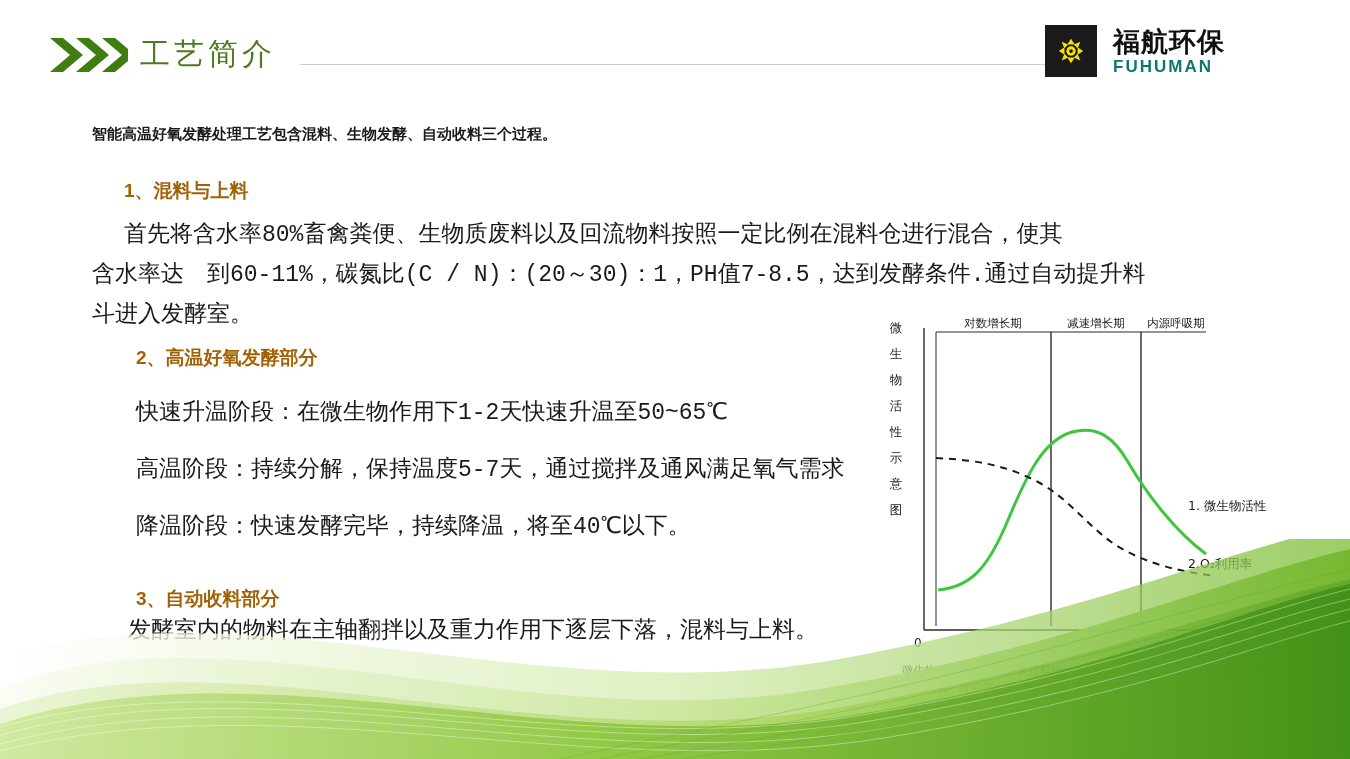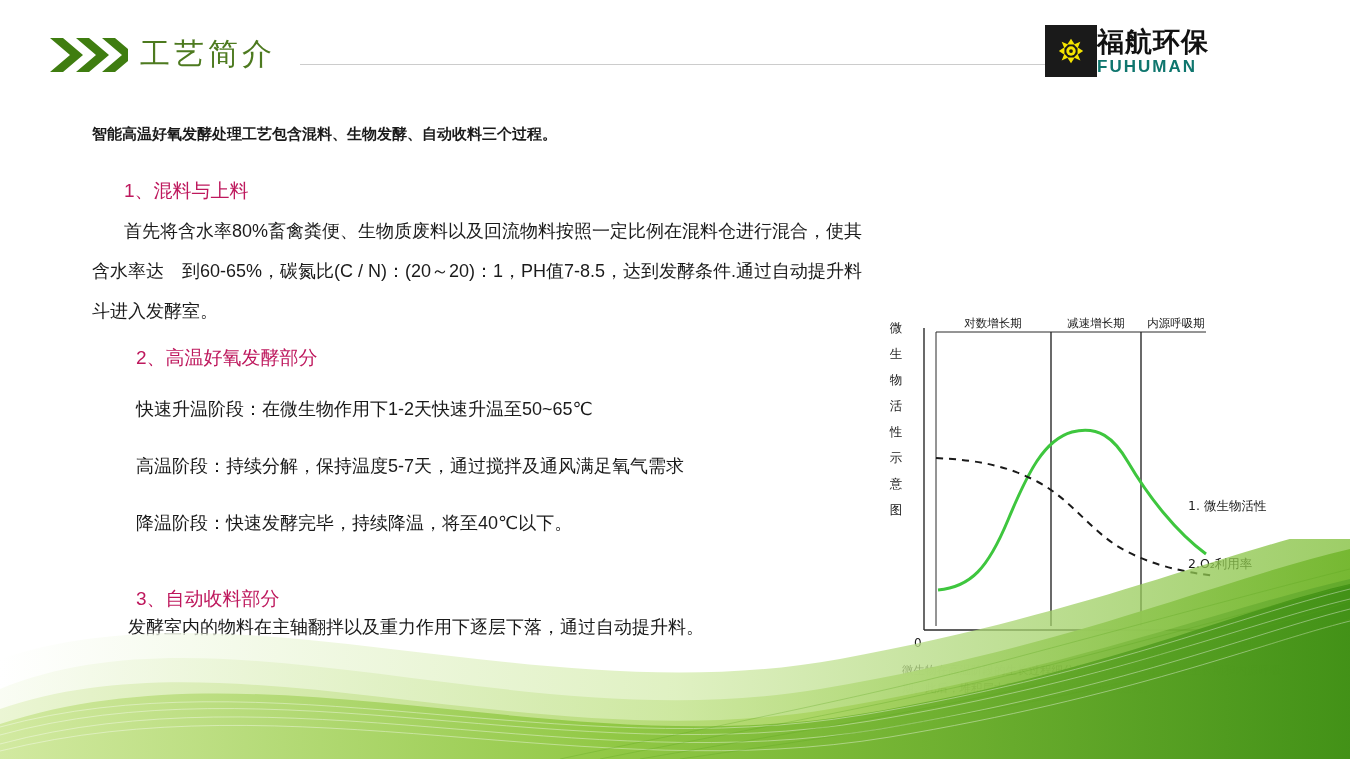--- a/index.html
+++ b/index.html
@@ -35,46 +35,46 @@
     display:flex; align-items:center;
   }
   .logo-mark {
     width:52px; height:52px; background:#1a1a1a;
     position:relative; flex:0 0 auto;
   }
   .logo-mark .gear {
     position:absolute; left:50%; top:50%; transform:translate(-50%,-50%);
     width:30px; height:30px;
   }
-  .logo-text { margin-left:0; line-height:1; }
+  .logo-text { margin-left:16px; line-height:1; }
   .logo-cn {
     font-size:27px; font-weight:bold; color:#111;
     font-family:"DejaVu Sans","Liberation Sans",sans-serif;
     letter-spacing:1px;
   }
   .logo-en {
     font-size:17px; font-weight:bold; color:#0f766e; letter-spacing:2px;
     margin-top:3px;
   }
 
   
   .content { position:absolute; left:0; top:100px; width:1350px; }
 
   .lede {
     position:absolute; left:92px; top:25px;
     font-size:15px; font-weight:bold; color:#1a1a1a;
   }
 
   .sec-head {
     position:absolute;
-    font-size:19px; font-weight:normal; color:#be185d;
+    font-size:19px; font-weight:bold; color:#a16207;
   }
   .para {
     position:absolute;
-    font-size:18px; color:#1a1a1a; line-height:1.5;
+    font-size:23px; color:#1a1a1a; line-height:1.5;font-family:Liberation Mono, monospace;
   }
   #p1-l1 { left:124px; top:118px; }
   #p1-l2 { left:92px;  top:158px; }
   #p1-l3 { left:92px;  top:198px; }
 
   #s1 { left:124px; top:78px; }
   #s2 { left:136px; top:245px; }
   #s3 { left:136px; top:486px; }
 
   #p2-l1 { left:136px; top:296px; }
@@ -136,30 +136,30 @@
     </div>
   </div>
 </div>
 
 <div class="content">
 
   <div class="lede">智能高温好氧发酵处理工艺包含混料、生物发酵、自动收料三个过程。</div>
 
   <div class="sec-head" id="s1">1、混料与上料</div>
   <div class="para" id="p1-l1">首先将含水率80%畜禽粪便、生物质废料以及回流物料按照一定比例在混料仓进行混合，使其</div>
-  <div class="para" id="p1-l2">含水率达　到60-65%，碳氮比(C / N)：(20～20)：1，PH值7-8.5，达到发酵条件.通过自动提升料</div>
+  <div class="para" id="p1-l2">含水率达　到60-11%，碳氮比(C / N)：(20～30)：1，PH值7-8.5，达到发酵条件.通过自动提升料</div>
   <div class="para" id="p1-l3">斗进入发酵室。</div>
 
   <div class="sec-head" id="s2">2、高温好氧发酵部分</div>
   <div class="para" id="p2-l1">快速升温阶段：在微生物作用下1-2天快速升温至50~65℃</div>
   <div class="para" id="p2-l2">高温阶段：持续分解，保持温度5-7天，通过搅拌及通风满足氧气需求</div>
   <div class="para" id="p2-l3">降温阶段：快速发酵完毕，持续降温，将至40℃以下。</div>
 
   <div class="sec-head" id="s3">3、自动收料部分</div>
-  <div class="para" id="p3-l1">发酵室内的物料在主轴翻拌以及重力作用下逐层下落，通过自动提升料。</div>
+  <div class="para" id="p3-l1">发酵室内的物料在主轴翻拌以及重力作用下逐层下落，混料与上料。</div>
 
   <div class="figure">
     <svg width="420" height="350" viewBox="0 0 420 350">
 
       <line x1="48" y1="18" x2="48" y2="320" stroke="#2a2a2a" stroke-width="1.4"></line>
       <line x1="48" y1="320" x2="400" y2="320" stroke="#2a2a2a" stroke-width="1.4"></line>
 
       <line x1="60" y1="22" x2="60" y2="316" stroke="#2a2a2a" stroke-width="1"></line>
       <line x1="175" y1="22" x2="175" y2="316" stroke="#1a1a1a" stroke-width="1.3"></line>
       <line x1="265" y1="22" x2="265" y2="316" stroke="#1a1a1a" stroke-width="1.3"></line>

